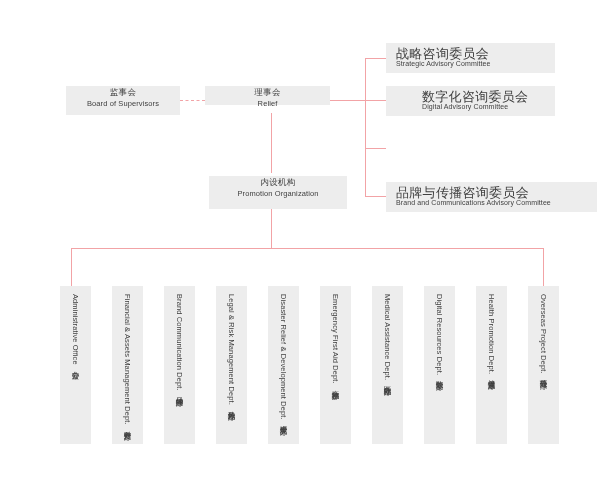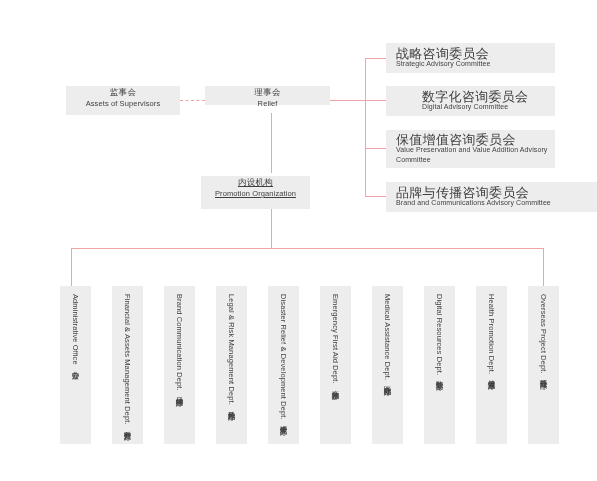--- a/index.html
+++ b/index.html
@@ -99,47 +99,43 @@
   <div class="ln v" style="left:271px;top:209px;height:39px;"></div>
 
   <div class="ln h" style="left:71px;top:248px;width:472px;"></div>
 
   <div class="ln v" style="left:71px;top:248px;height:38px;"></div>
 
   <div class="ln v" style="left:543px;top:248px;height:38px;"></div>
 
   <div class="box" style="left:66px;top:86px;width:114px;height:29px;">
     <div class="cn">监事会</div>
-    <div class="en">Assets of Supervisors</div>
+    <div class="en">Board of Supervisors</div>
   </div>
 
   <div class="box" style="left:205px;top:86px;width:125px;height:19px;">
     <div class="cn">理事会</div>
     <div class="en">Relief</div>
   </div>
 
-  <div class="box" style="left:201px;top:176px;width:109px;height:33px;text-decoration:underline;">
+  <div class="box" style="left:209px;top:176px;width:138px;height:33px;">
     <div class="cn">内设机构</div>
     <div class="en">Promotion Organization</div>
   </div>
 
   <div class="box committee" style="left:386px;top:43px;width:169px;height:30px;">
     <div class="cn">战略咨询委员会</div>
     <div class="en">Strategic  Advisory Committee</div>
   </div>
 
   <div class="box committee" style="left:386px;top:86px;width:169px;height:30px;padding-left:36px;">
     <div class="cn">数字化咨询委员会</div>
     <div class="en">Digital Advisory Committee</div>
   </div>
 
-  <div class="box committee" style="left:386px;top:130px;width:169px;height:38px;">
-    <div class="cn">保值增值咨询委员会</div>
-    <div class="en">Value Preservation and Value Addition Advisory Committee</div>
-  </div>
 
   <div class="box committee" style="left:386px;top:182px;width:232px;height:30px;">
     <div class="cn">品牌与传播咨询委员会</div>
     <div class="en">Brand and Communications Advisory Committee</div>
   </div>
 
   <div class="dept" style="left:60px;top:286px;width:31px;height:158px;">
     <div class="vwrap">
       <div class="vtext">
         <span class="ven">Administrative Office</span>

